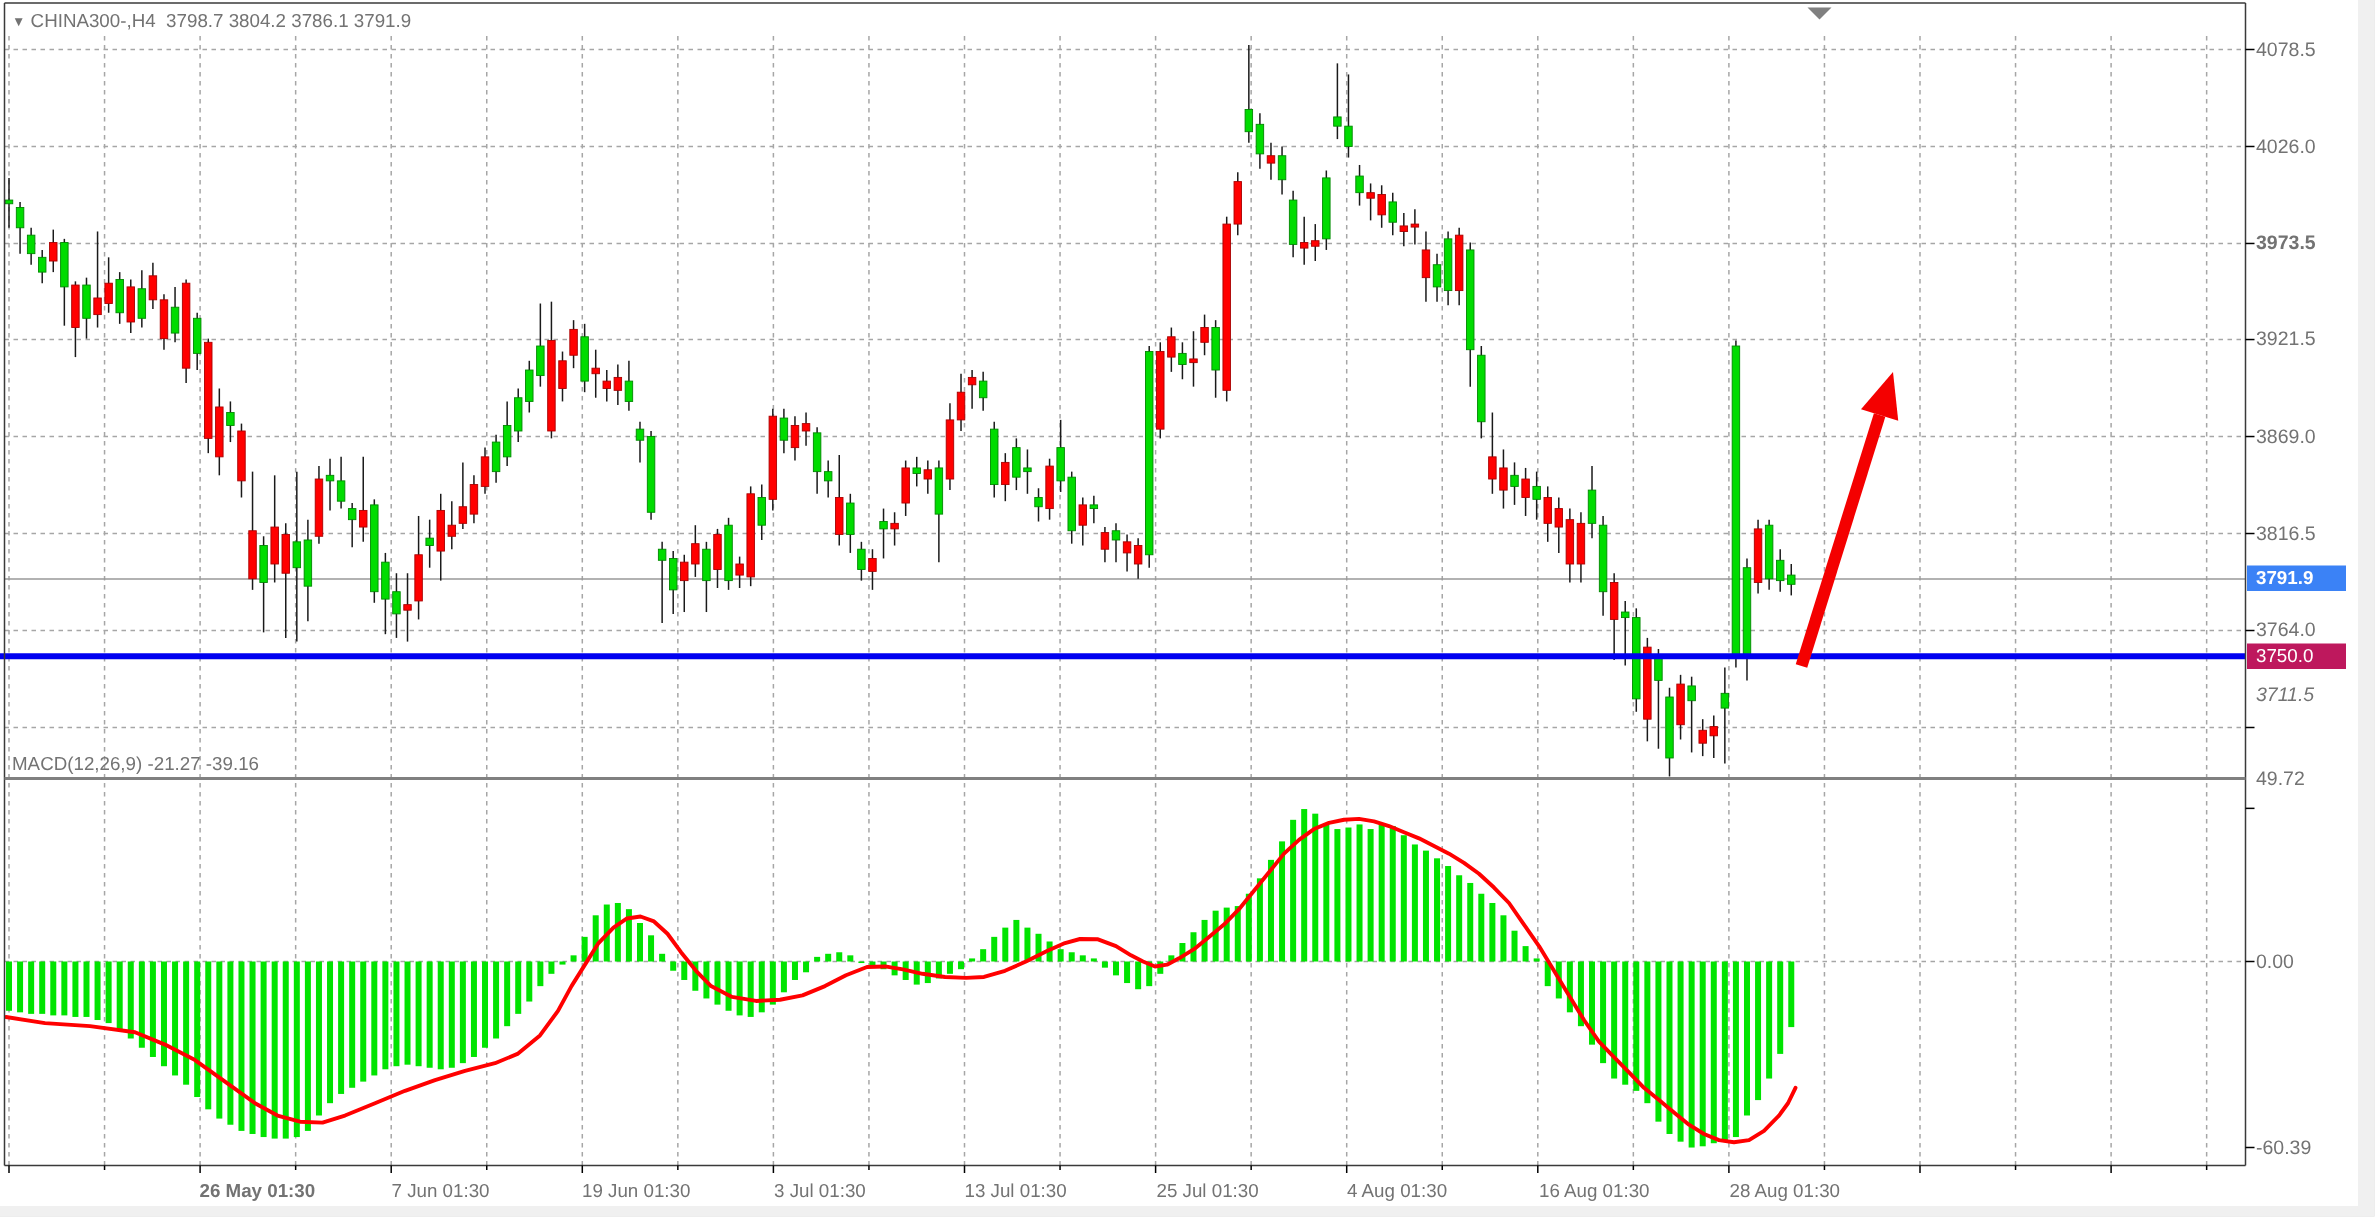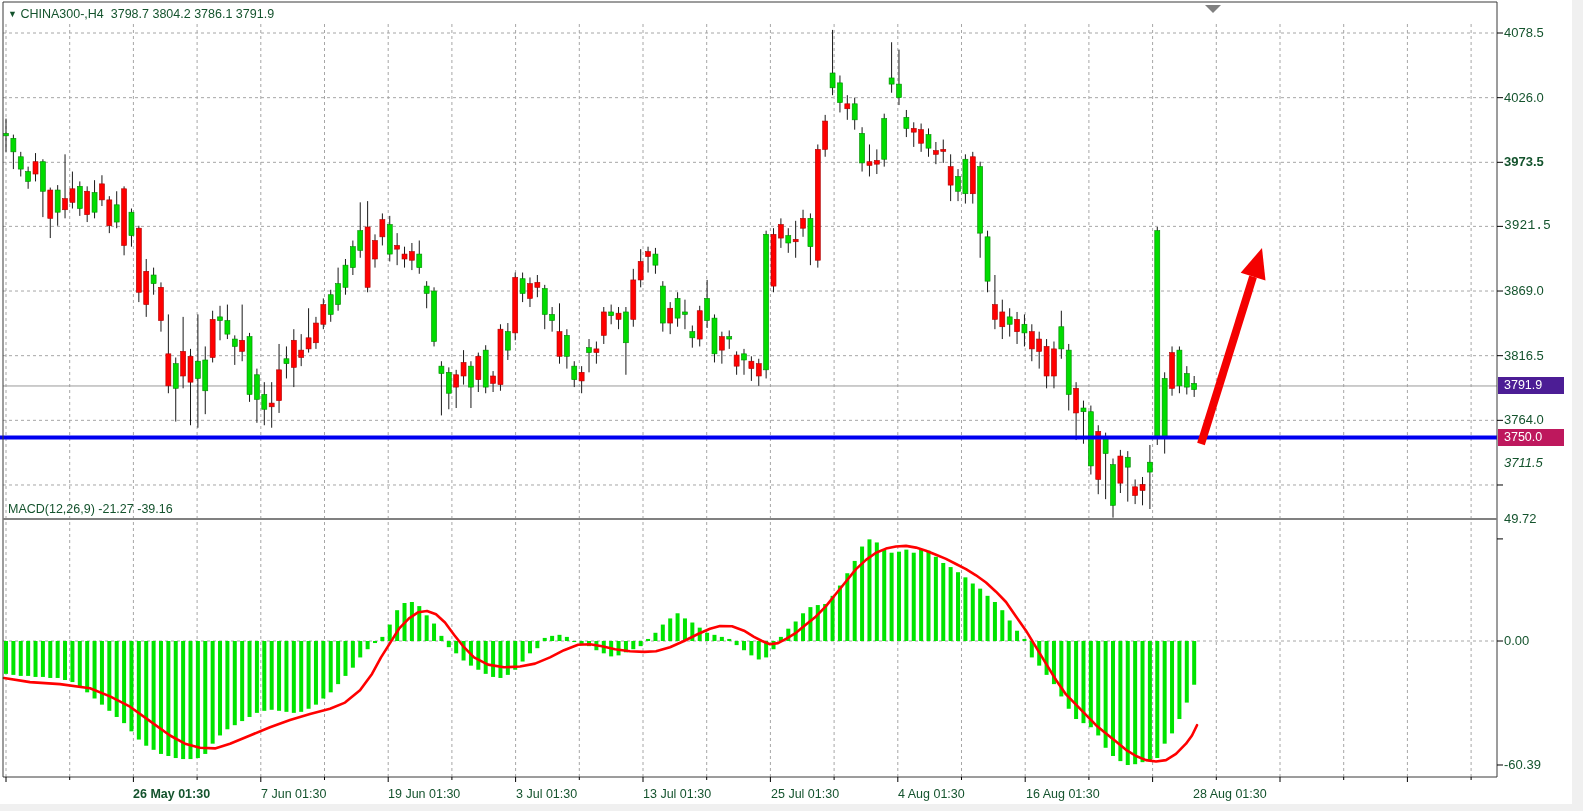--- a/index.html
+++ b/index.html
@@ -1,27 +1,27 @@
 <!DOCTYPE html>
 <html><head>
 <meta charset="utf-8">
 <style>
   html,body{margin:0;padding:0;background:#e8e8e8;font-family:"Liberation Sans",sans-serif;}
   #window{position:relative;width:1583px;height:811px;background:#f0f0f0;overflow:hidden;}
   #paper{position:absolute;left:0;top:0;width:1572px;height:804px;background:#ffffff;}
   #chart-svg{position:absolute;left:0;top:0;}
-  .overlay{position:absolute;color:#14532d;white-space:pre;}
+  .overlay{position:absolute;color:#737373;white-space:pre;}
   #title-bar{left:8px;top:7px;font-size:12.5px;}
   #title-bar .tri{font-size:9px;vertical-align:1px;}
   #macd-label{left:8px;top:502px;font-size:12.5px;}
   .pr-label{left:1504px;font-size:13px;height:16px;line-height:16px;}
   .tm-label{top:786px;font-size:12.5px;height:16px;line-height:16px;}
   .badge{position:absolute;left:1498px;width:66px;height:17px;line-height:17px;
          padding-left:6px;font-size:12.5px;color:#fff;box-sizing:border-box;}
-  #badge-current{top:377px;background:#4c1d95;}
+  #badge-current{top:377px;background:#3b82f6;font-weight:bold;}
   #badge-level{top:429px;background:#be185d;}
 </style>
 </head>
 <body>
 
 <div id="window">
   <div id="paper"></div>
   <svg id="chart-svg" width="1583" height="811">
       <g stroke="#a6a6a6" stroke-width="1" stroke-dasharray="3 3">
         <line x1="6" y1="24" x2="6" y2="519"></line>
@@ -627,39 +627,39 @@
     </svg>
 
   <div class="overlay" id="title-bar"><span class="tri">▼</span> <span>CHINA300-,H4</span>  <span>3798.7 3804.2 3786.1 3791.9</span></div>
 
   <div class="overlay" id="macd-label">MACD(12,26,9) -21.27 -39.16</div>
 
   <div id="price-labels">
       <div class="overlay pr-label" style="top: 25px;">4078.5</div>
       <div class="overlay pr-label" style="top: 89.659px;">4026.0</div>
       <div class="overlay pr-label" style="top: 154.318px; font-weight: bold;">3973.5</div>
-      <div class="overlay pr-label" style="top: 218.361px; font-family: Liberation Mono, monospace;">3921.5</div>
+      <div class="overlay pr-label" style="top: 218.361px;">3921.5</div>
       <div class="overlay pr-label" style="top: 283.02px;">3869.0</div>
       <div class="overlay pr-label" style="top: 347.679px;">3816.5</div>
       <div class="overlay pr-label" style="top: 412.338px;">3764.0</div>
       <div class="overlay pr-label" style="top: 455px; font-style: italic;">3711.5</div>
     </div>
   <div id="macd-axis-labels">
       <div class="overlay pr-label" style="top: 511px;">49.72</div>
       <div class="overlay pr-label" style="top: 633px;">0.00</div>
       <div class="overlay pr-label" style="top: 756.999px;">-60.39</div>
     </div>
   <div id="time-labels">
       <div class="overlay tm-label" style="left: 6px; margin-top: 44px;">16 May 2023</div>
       <div class="overlay tm-label" style="left: 133px; font-weight: bold;">26 May 01:30</div>
       <div class="overlay tm-label" style="left: 261px;">7 Jun 01:30</div>
       <div class="overlay tm-label" style="left: 388px; text-align: center;">19 Jun 01:30</div>
       <div class="overlay tm-label" style="left: 516px;">3 Jul 01:30</div>
       <div class="overlay tm-label" style="left: 643px;">13 Jul 01:30</div>
       <div class="overlay tm-label" style="left: 771px;">25 Jul 01:30</div>
       <div class="overlay tm-label" style="left: 898px;">4 Aug 01:30</div>
       <div class="overlay tm-label" style="left: 1026px;">16 Aug 01:30</div>
-      <div class="overlay tm-label" style="left: 1193px;">28 Aug 01:30</div>
+      <div class="overlay tm-label" style="left: 1153px;">28 Aug 01:30</div>
     </div>
 
   <div class="badge" id="badge-current">3791.9</div>
   <div class="badge" id="badge-level">3750.0</div>
 </div>
 
 </body></html>

